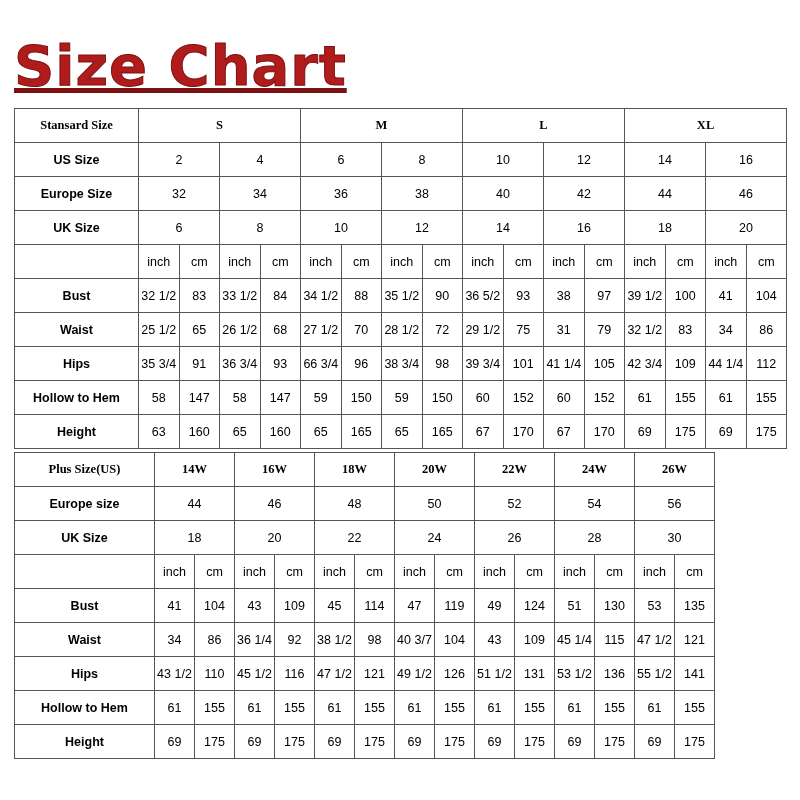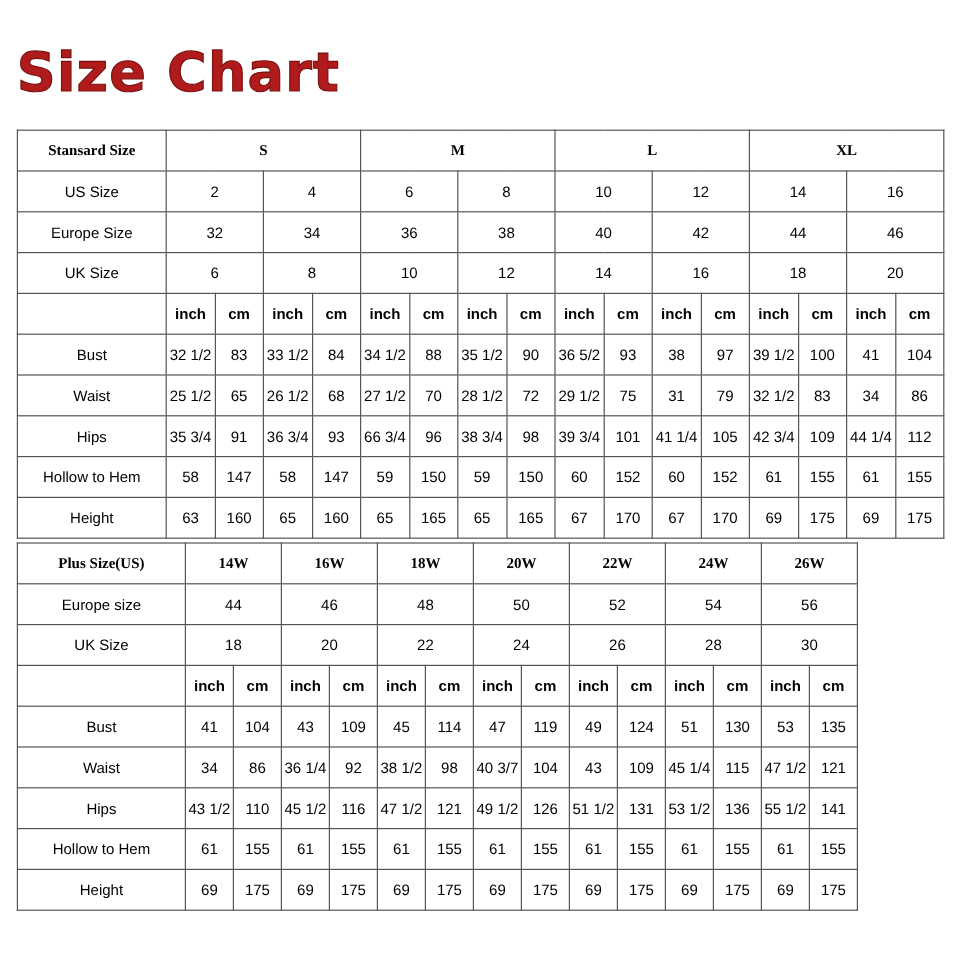--- a/index.html
+++ b/index.html
@@ -19,57 +19,58 @@
     width: 800px;
     height: 800px;
     position: relative;
     box-sizing: border-box;
     padding: 0;
   }
   .title {
     position: absolute;
     left: 14px;
     top: 38px;
-    font-size: 45px;
+    font-size: 56px;
     font-weight: bold;
     letter-spacing: 1px;
     color: #b01c1c;
     -webkit-text-stroke: 1px #7a1010;
     font-family: "DejaVu Sans", sans-serif;
     line-height: 1;
+    text-decoration: underline;
   }
   table.chart {
     border-collapse: collapse;
     table-layout: fixed;
     position: absolute;
     border: 1px solid #555;
   }
   table.chart td {
     border: 1px solid #555;
     text-align: center;
     vertical-align: middle;
     font-size: 12.5px;
     padding: 0;
     height: 33px;
     overflow: hidden;
     white-space: nowrap;
   }
   .lbl {
-    font-weight: normal;
+    font-weight: bold;
     font-size: 13px;
     margin-top: 24px;
   }
   .hdr {
     font-weight: bold;
     font-size: 13.5px;
     font-family: Liberation Serif, serif;
   }
   .unit {
     font-size: 12px;
-    font-weight: bold;
+    font-weight: normal;
   }
   #table-standard {
     left: 14px;
     top: 108px;
     width: 772px;
   }
   #table-plus {
     left: 14px;
     top: 452px;
     width: 700px;

